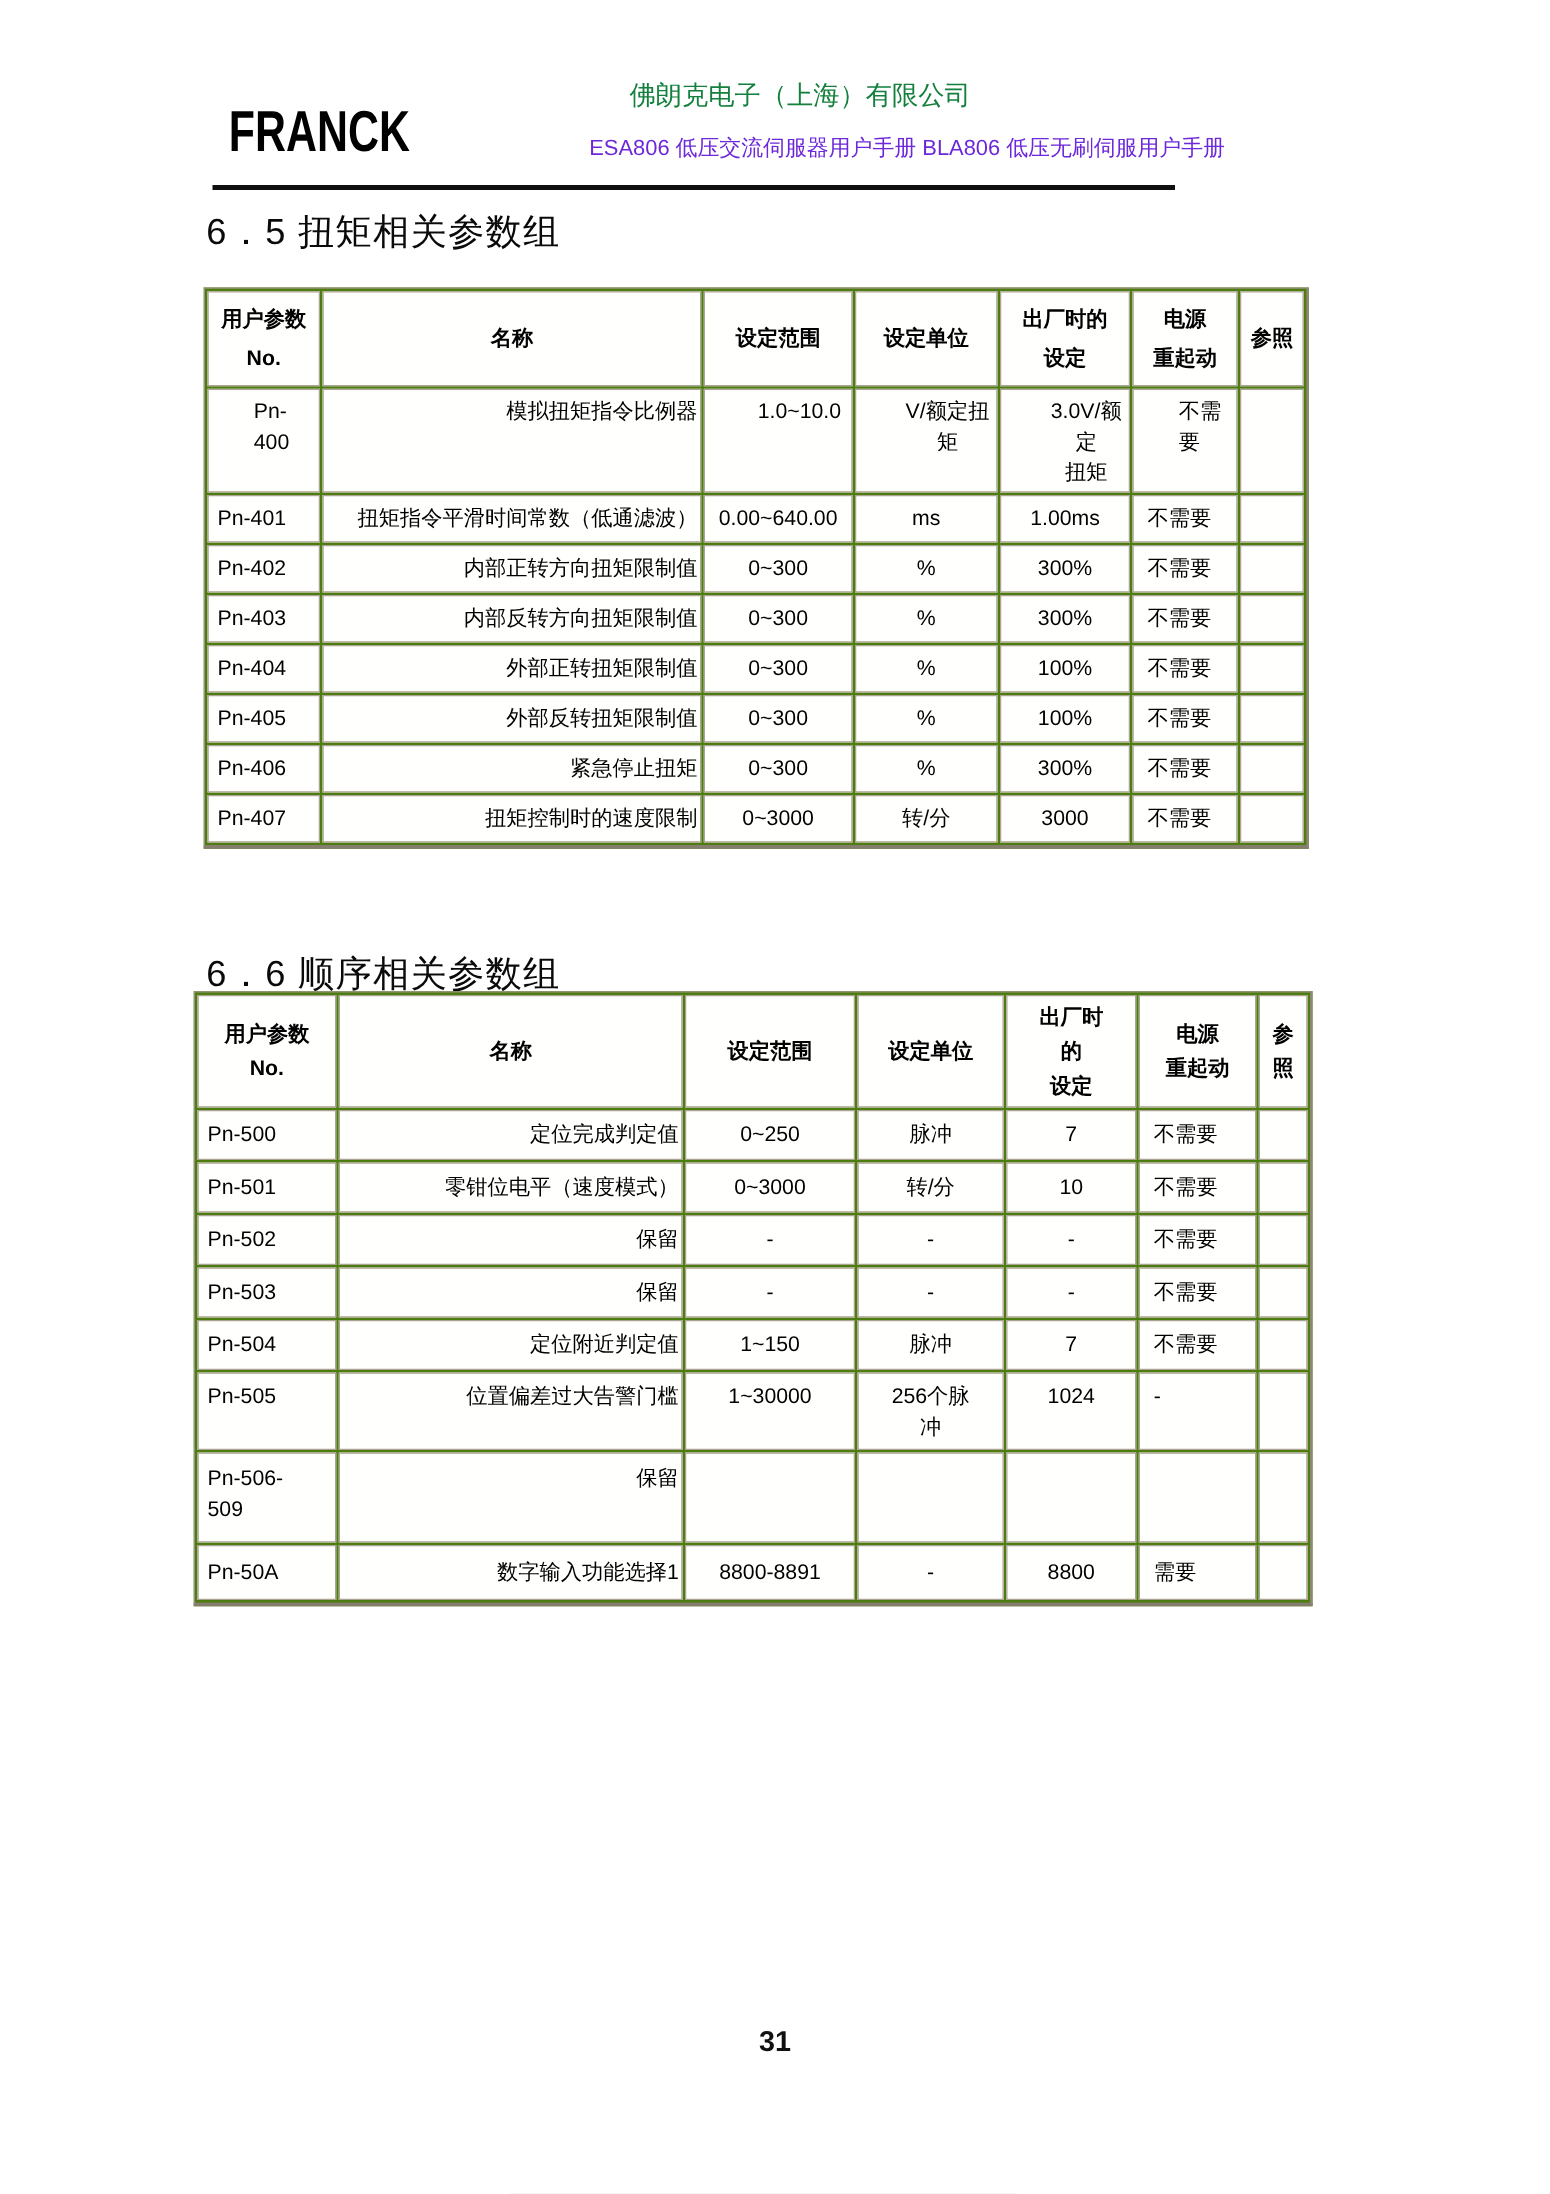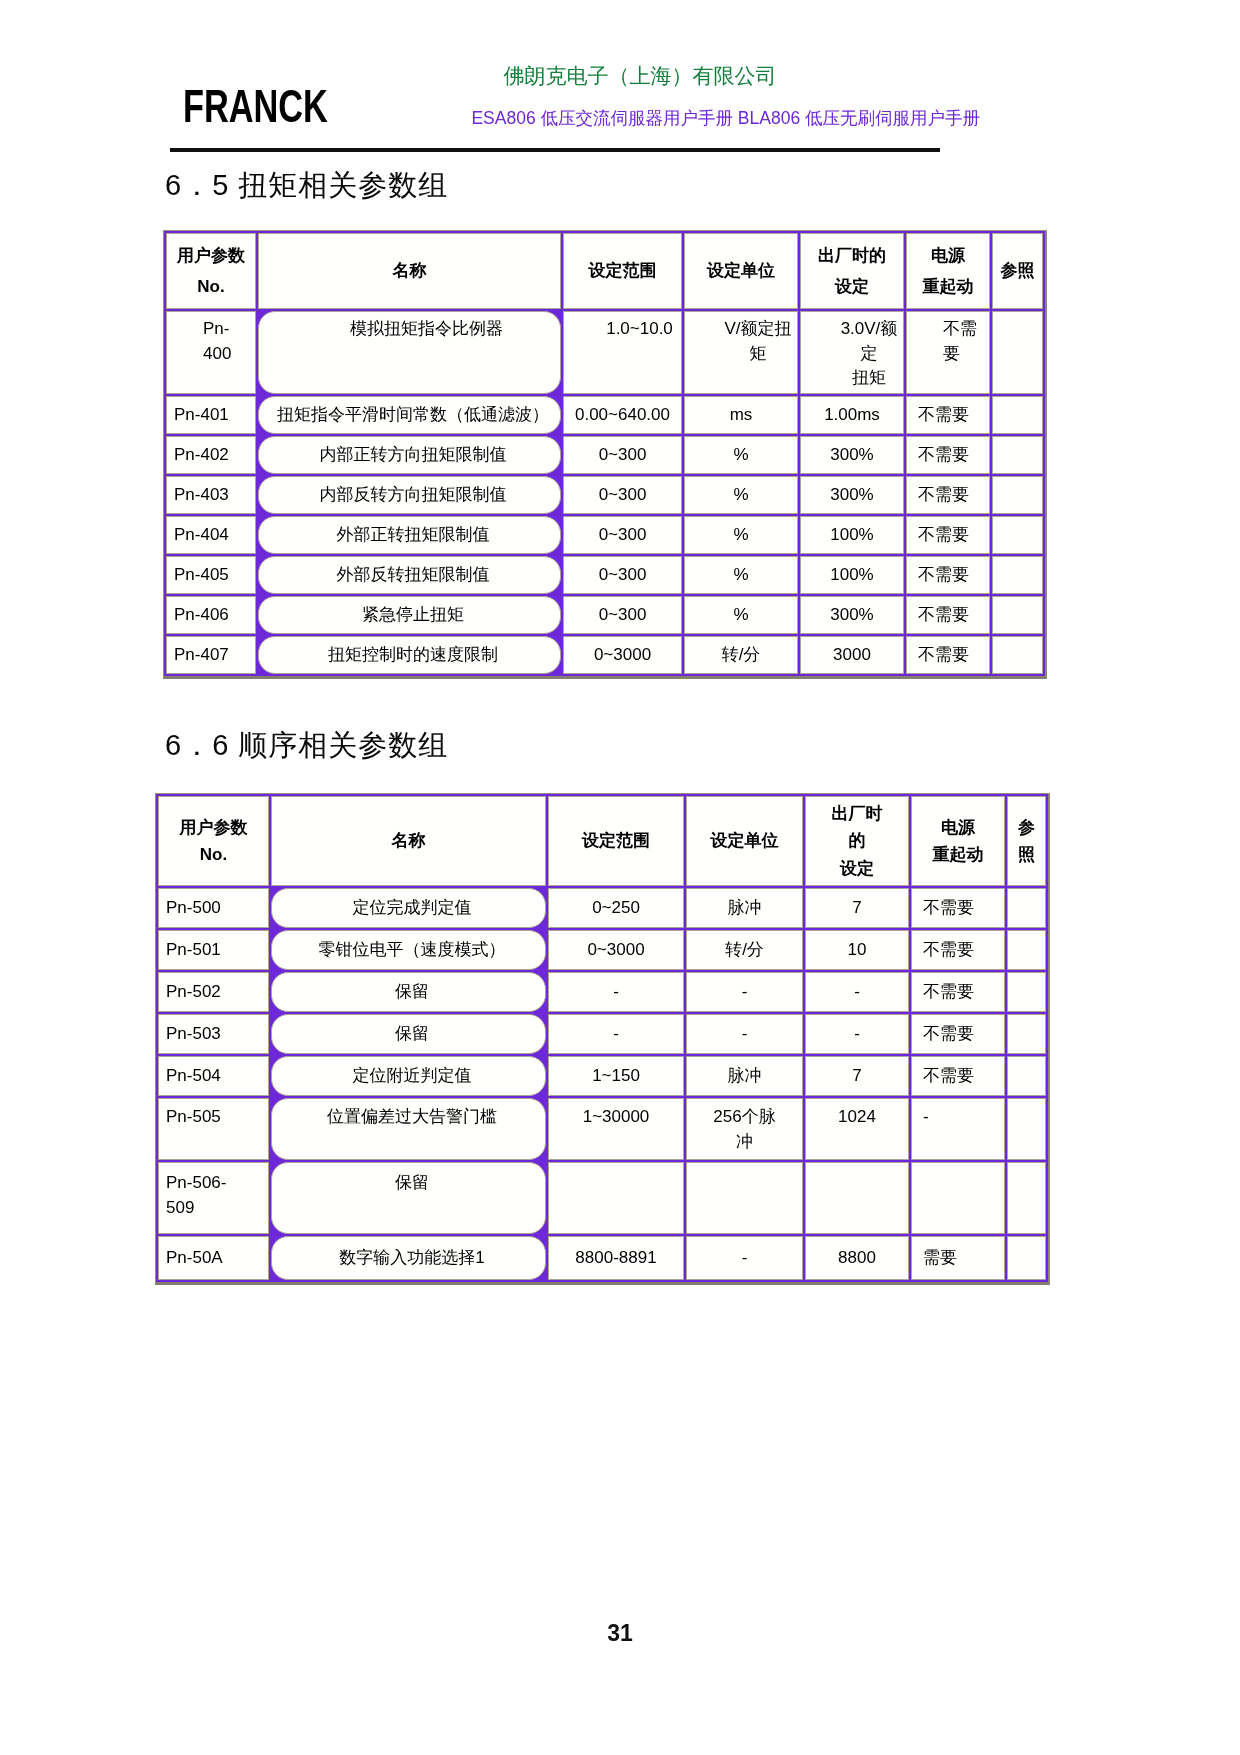--- a/index.html
+++ b/index.html
@@ -30,26 +30,26 @@
     position:absolute;left:170px;top:148px;width:770px;height:4px;
     background:#101010;
   }
   
   .sec-title{
     position:absolute;left:165px;
     font-size:29px;font-weight:normal;color:#0a0a0a;
     letter-spacing:1px;
   }
   #sec1-title{top:166px;}
-  #sec2-title{top:726px;}
+  #sec2-title{top:760px;}
   
   table{
     position:absolute;
     border-collapse:separate;border-spacing:2px;
-    background:#6d28d9;
+    background:#4d7c0f;
     border:1px solid #99917f;
     border-right:2px solid #8f8775;
     border-bottom:3px solid #857d6d;
     table-layout:fixed;
   }
   #table1{left:163px;top:230px;}
   #table2{left:155px;top:793px;}
   th,td{
     border:1px solid #aba393;
     background:#fffffd;
@@ -57,21 +57,21 @@
     white-space:pre-line;
     overflow:hidden;
   }
   th{
     font-weight:bold;text-align:center;vertical-align:middle;
     line-height:1.85;padding:2px;
   }
   #table2 th{line-height:1.6;}
   td{vertical-align:middle;line-height:1.45;padding:2px;}
   td.c0{text-align:left;padding-left:7px;}
-  td.c1{text-align:center;padding-left:9px;border-radius:17px;}
+  td.c1{text-align:right;padding-left:9px;}
   td.c2,td.c3,td.c4,td.c6{text-align:center;}
   td.c5{text-align:left;padding-left:11px;}
   
   #table1 thead tr{height:76px;}
   #table1 tbody tr{height:38px;}
   #table1 tbody tr:nth-child(1){height:60px;}
   #table1 tbody tr:nth-child(1) td{vertical-align:top;padding-top:5px;padding-left:36px;}
   #table2 thead tr{height:90px;}
   #table2 tbody tr{height:40px;}
   #table2 tbody tr:nth-child(6){height:62px;}

